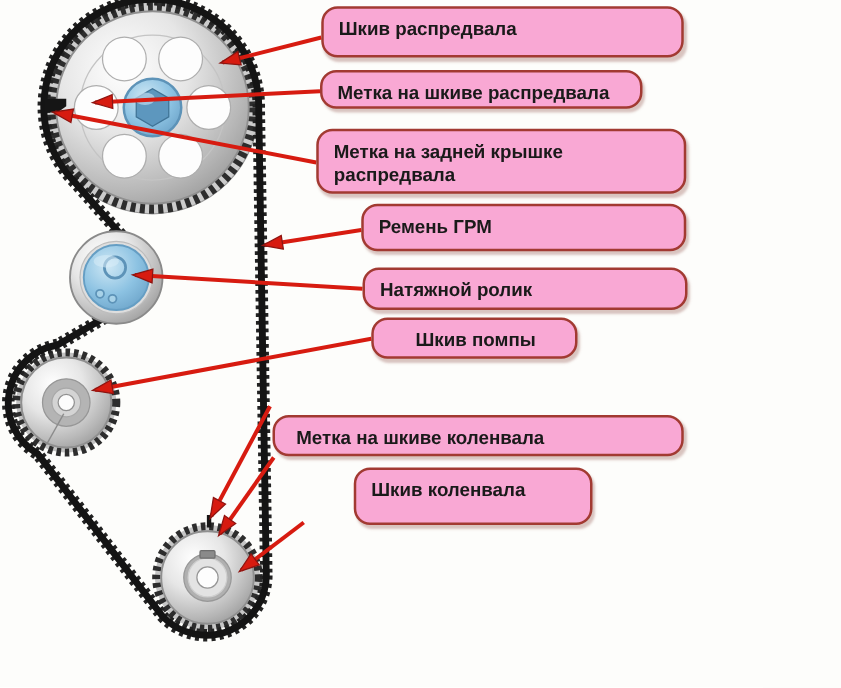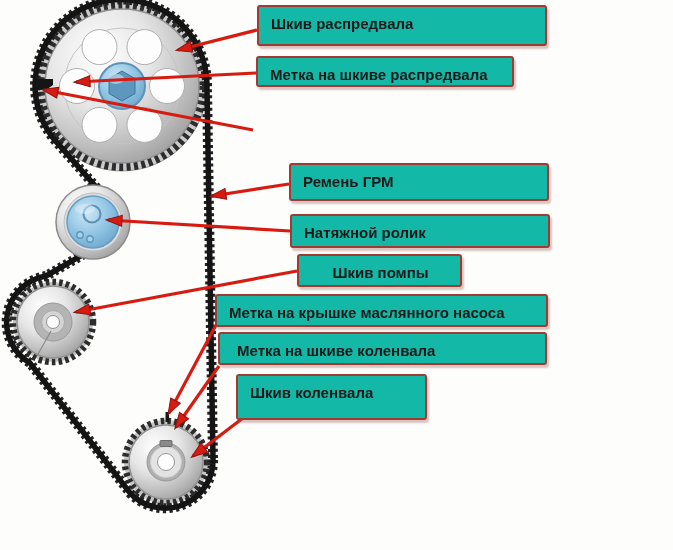--- a/index.html
+++ b/index.html
@@ -8,31 +8,31 @@
     width:673px;height:550px;
     background:#fdfdfb;
     font-family:"Liberation Sans",sans-serif;
     overflow:hidden;
   }
   .diagram-svg{position:absolute;left:0;top:0;z-index:1;}
   .label-box{
     position:absolute;
     z-index:2;
     box-sizing:border-box;
-    background:#14b8a6;
+    background:#f9a8d4;
     border:2px solid #a23a32;
-    border-radius:3px;
+    border-radius:13px;
     box-shadow:2px 3px 2px rgba(150,90,80,0.35);
     padding:7px 10px 0 12px;
     font-size:15px;
     font-weight:bold;
     color:#1a1a1a;
     line-height:19px;
   }
-  .label-box.indent{}
+  .label-box.indent{margin-left:47px;}
 </style>
 </head>
 <body>
 
 <div class="stage">
 
   <svg class="diagram-svg" width="673" height="550" viewBox="0 0 673 550">
     <defs>
       <radialGradient id="metal" cx="35%" cy="30%" r="75%">
         <stop offset="0%" stop-color="#ffffff"></stop>
@@ -120,36 +120,36 @@
   </svg>
 
   <div class="label-box" style="left:257px;top:5px;width:290px;height:41px;">
     <span>Шкив распредвала</span>
   </div>
 
   <div class="label-box" style="left:256px;top:56px;width:258px;height:31px;">
     <span>Метка на шкиве распредвала</span>
   </div>
 
+  <div class="label-box" style="left:253px;top:103px;width:296px;height:52px;">
+    <span>Метка на задней крышке распредвала</span>
+  </div>
 
   <div class="label-box" style="left:289px;top:163px;width:260px;height:38px;">
     <span>Ремень ГРМ</span>
   </div>
 
   <div class="label-box" style="left:290px;top:214px;width:260px;height:34px;">
     <span>Натяжной ролик</span>
   </div>
 
   <div class="label-box" style="left:297px;top:254px;width:165px;height:33px;text-align:center;">
     <span>Шкив помпы</span>
   </div>
 
-  <div class="label-box" style="left:215px;top:294px;width:333px;height:33px;">
-    <span>Метка на крышке маслянного насоса</span>
-  </div>
 
   <div class="label-box" style="left:218px;top:332px;width:329px;height:33px;padding-left:17px;">
     <span>Метка на шкиве коленвала</span>
   </div>
 
   <div class="label-box indent" style="left:236px;top:374px;width:191px;height:46px;">
     <span>Шкив коленвала</span>
   </div>
 
 </div>

